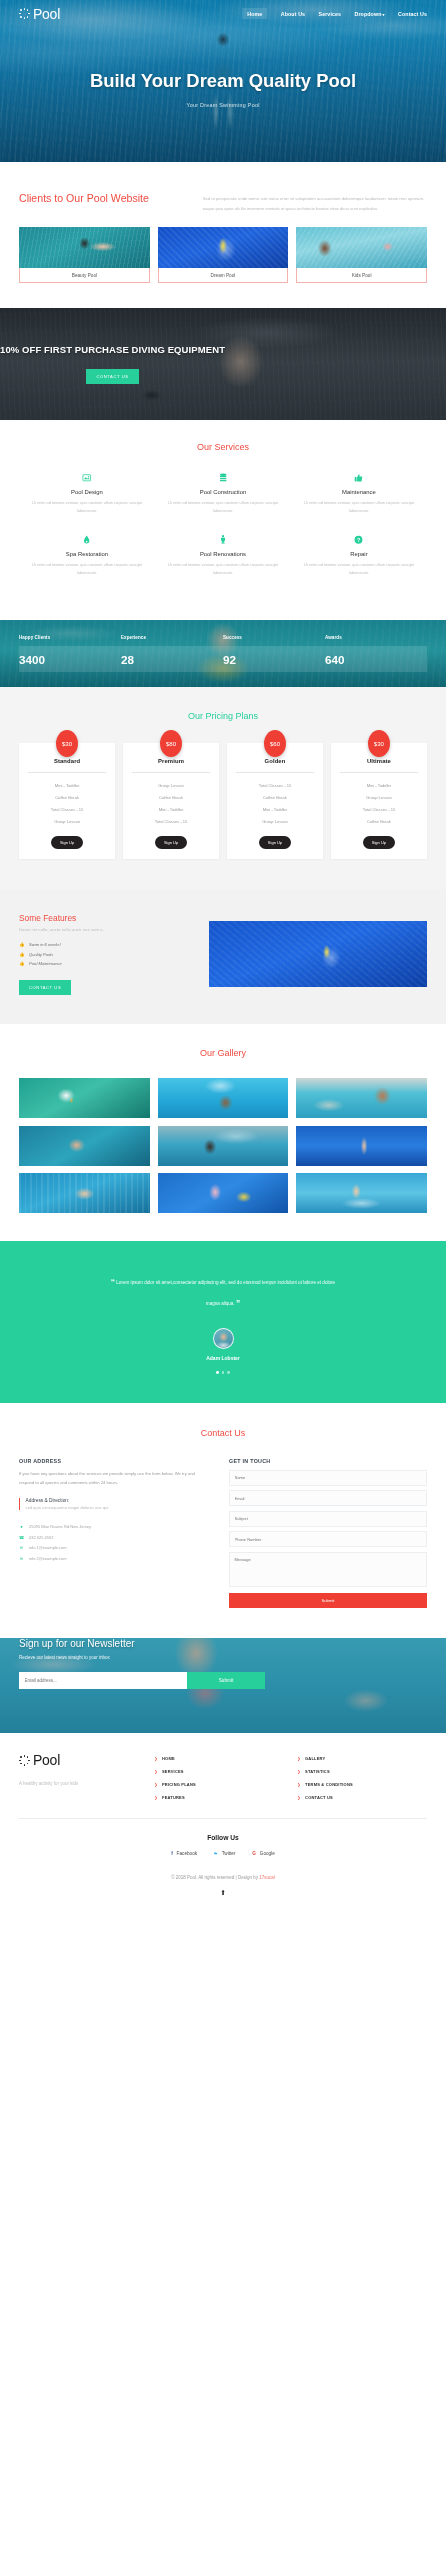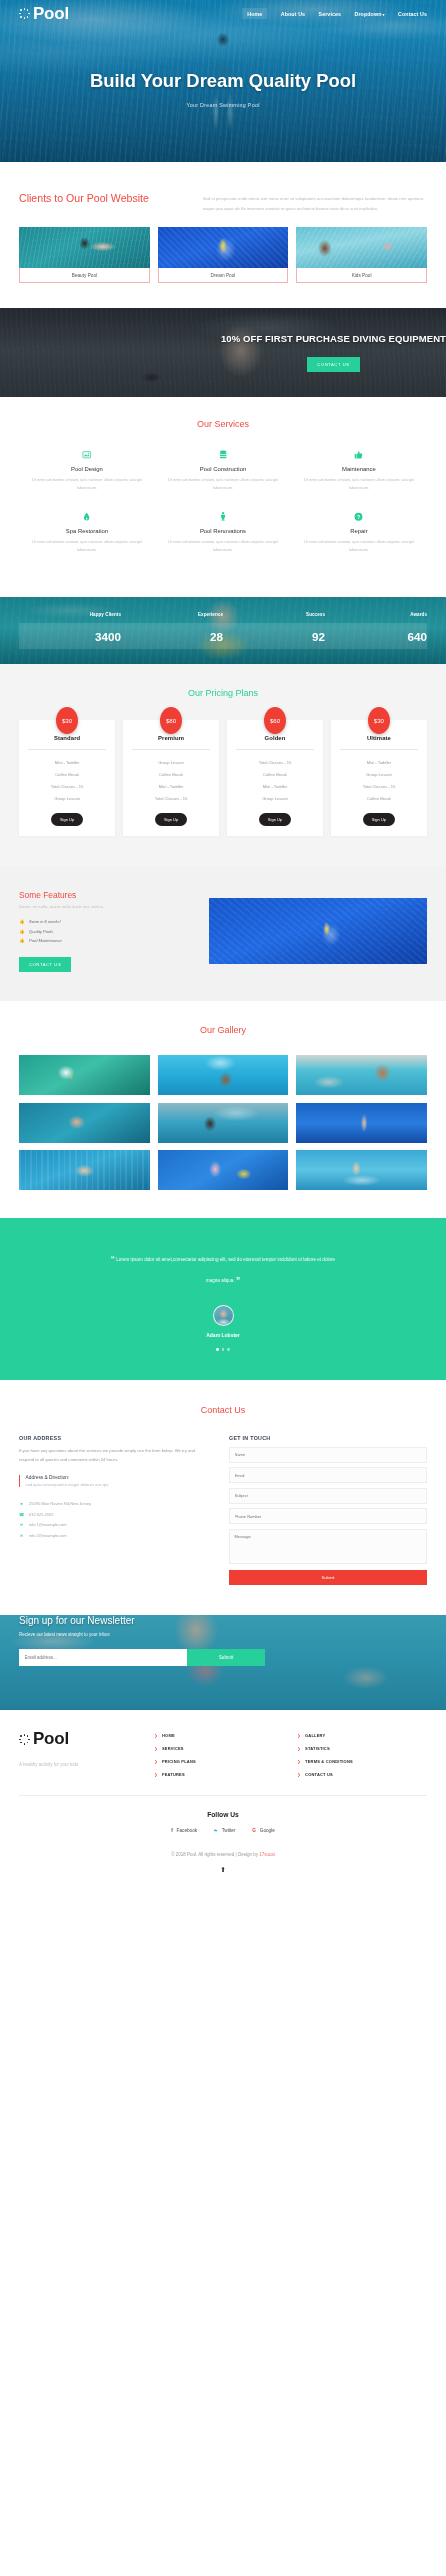--- a/index.html
+++ b/index.html
@@ -48,21 +48,21 @@
   .topnav {
     position: absolute; top: 0; left: 0; right: 0; height: 27px;
     display: flex; align-items: center; padding: 0 19px; z-index: 6;
   }
   .brand { display: flex; align-items: center; gap: 3.3px; }
   .brand-mark { width: 10.6px; height: 10.6px; position: relative; display:inline-block; }
   .brand-mark i {
     position: absolute; width: 1.8px; height: 1.8px; border-radius: 50%;
     background: #fff;
   }
-  .brand-text { color: #fff; font-size: 17px; font-weight: 700; letter-spacing: -0.2px; }
+  .brand-text { color: #fff; font-size: 14px; font-weight: 400; letter-spacing: -0.2px; }
   .brand-dark .brand-text { color: #1a1a1a; }
   .brand-dark .brand-mark i { background: #1a1a1a; }
   .nav-links { margin-left: auto; display: flex; align-items: center; gap: 13.4px; }
   .nav-links a {
     color: #fff; text-decoration: none; font-size: 5.3px; font-weight: 600;
     letter-spacing: 0.1px;
   }
   .nav-links a.active { background: rgba(255,255,255,.12); padding: 2.2px 5px; border-radius: 1.1px; }
   .caret { font-size: 3.9px; margin-left: 1.1px; }
 
@@ -110,22 +110,22 @@
       radial-gradient(ellipse 7.8px 6.7px at 70% 48%, #e8a8a8, transparent 70%),
       repeating-linear-gradient(120deg, rgba(255,255,255,.12) 0 1.1px, transparent 1.1px 4.5px),
       linear-gradient(170deg,#63c3d4,#8fd6e2 40%,#3fa5bd); }
   .pool-cap {
     border: 0.6px solid #f3b2ab; border-top: none; text-align: center;
     padding: 4.5px 0; font-size: 4.7px; color: #555;
   }
 
   
   .promo {
-    position: relative; height: 89px; overflow: hidden;
-    display: flex; flex-direction: column; align-items: flex-end; justify-content: center;
+    position: relative; height: 112px; overflow: hidden;
+    display: flex; flex-direction: column; align-items: flex-start; justify-content: center;
     background: linear-gradient(180deg,#2b3136 0%, #3a4248 40%, #4b545b 70%, #2e353b 100%);
   }
   .promo-bg {
     position: absolute; inset: 0;
     background:
       radial-gradient(ellipse 100px 22px at 60% 22%, rgba(200,215,225,.18), transparent 72%),
       radial-gradient(ellipse 33px 39px at 54% 48%, rgba(235,200,175,.55), transparent 68%),
       radial-gradient(ellipse 14.5px 7.8px at 34% 78%, rgba(30,34,40,.85), transparent 70%),
       repeating-linear-gradient(87deg, rgba(255,255,255,.035) 0 1.1px, transparent 1.1px 5px),
       linear-gradient(180deg,#2a3036 0%, #454e55 48%, #343c43 100%);
@@ -169,21 +169,21 @@
       radial-gradient(ellipse 39px 22px at 50% 72%, rgba(230,190,60,.55), transparent 68%),
       radial-gradient(ellipse 67px 11px at 16% 20%, rgba(255,255,255,.18), transparent 72%),
       repeating-linear-gradient(95deg, rgba(255,255,255,.045) 0 1.7px, transparent 1.7px 6.7px),
       linear-gradient(180deg,#1d95a2,#2cabb2 45%,#12707f);
   }
   .counters-shade { position:absolute; inset:0; background: rgba(10,60,70,.22); }
   .counters-inner {
     position: relative; z-index: 3; display: flex; height: 100%;
     padding: 0 19px; align-items: center;
   }
-  .ctr { flex: 1; text-align: right; }
+  .ctr { flex: 1; text-align: left; }
   .ctr-label { color: #fff; font-size: 4.5px; font-weight: 700; letter-spacing: 0.1px; }
   .ctr-box {
     margin-top: 5.6px; background: rgba(255,255,255,.13);
     padding: 6.7px 0; color: #fff; font-size: 11.7px; font-weight: 700;
   }
 
   
   .pricing { background: #f4f4f4; padding: 23.4px 19px 30px; }
   .price-grid { display: flex; gap: 7.8px; margin-top: 22px; }
   .price-card {

